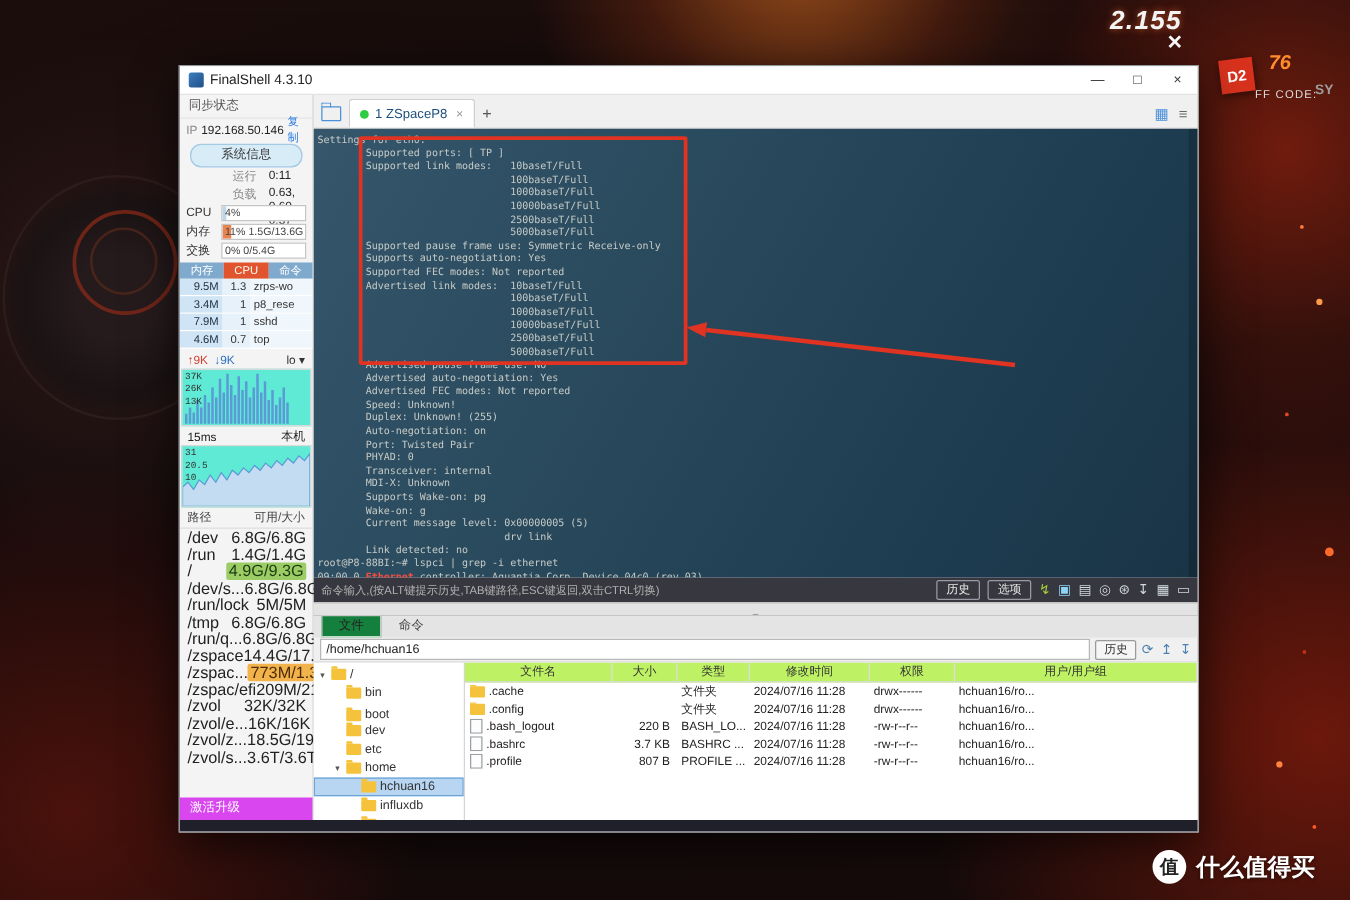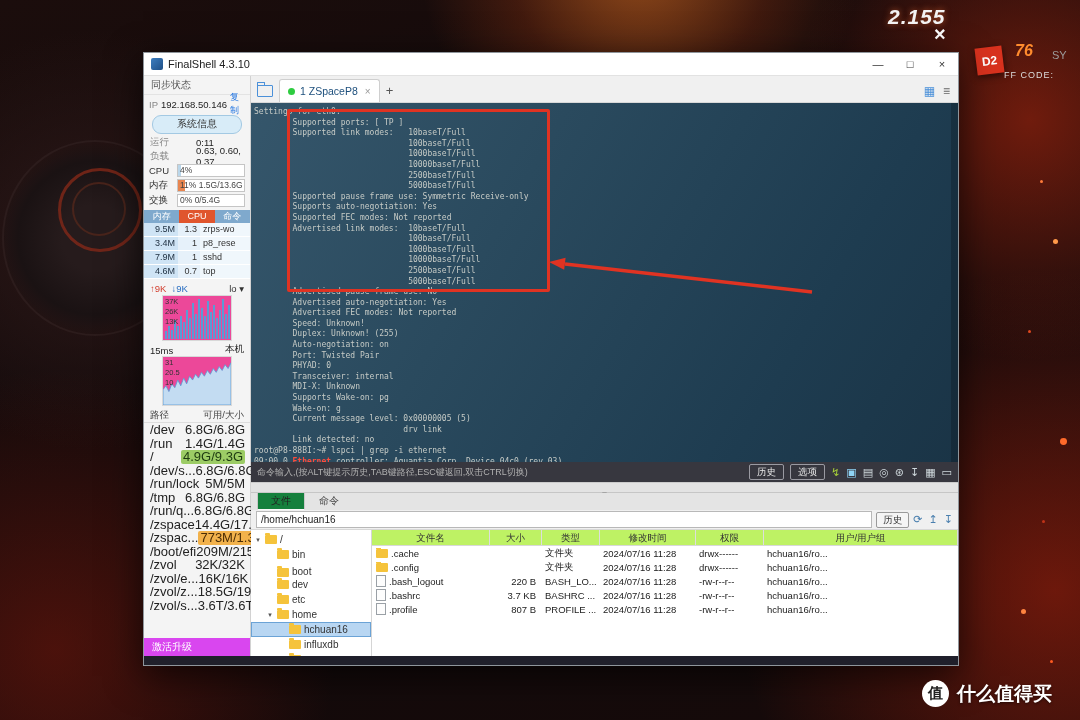--- a/index.html
+++ b/index.html
@@ -20,21 +20,21 @@
     background:radial-gradient(circle,#261b1c 25%,#1a1213 58%,rgba(20,12,12,0) 72%);border:2px solid #2c1c1c;}
   .deco-ring{position:absolute;left:58px;top:168px;width:78px;height:78px;border-radius:50%;border:3px solid #8a2a18;opacity:.75;}
   .deco-ring2{position:absolute;left:72px;top:182px;width:50px;height:50px;border-radius:50%;border:2px solid #53271c;opacity:.8;}
   .deco-dots{position:absolute;left:1040px;top:180px;width:3px;height:3px;background:#ff7b3a;border-radius:50%;
     box-shadow:14px 60px 0 1px #ff9a4a,-12px 150px 0 #e0481f,22px 260px 0 2px #ff6a2a,2px 340px 0 #c03318,-18px 430px 0 1px #ff8440,10px 480px 0 #ff5a20;}
   .hud-number{position:absolute;left:888px;top:5px;color:#f4f4f4;font-size:21px;font-weight:bold;font-style:italic;letter-spacing:1px;text-shadow:0 0 6px rgba(255,120,60,.6);}
   .bg-close{position:absolute;left:934px;top:23px;color:#fff;font-size:20px;font-weight:bold;}
   .badge-d2{position:absolute;left:976px;top:47px;width:27px;height:27px;background:#d8321e;color:#fff;display:flex;align-items:center;justify-content:center;
     font-weight:bold;font-size:12px;transform:rotate(-7deg);box-shadow:0 2px 7px rgba(0,0,0,.55);}
   .badge-76{position:absolute;left:1015px;top:42px;color:#ff8c2e;font-size:16px;font-weight:bold;font-style:italic;}
-  .badge-sy{position:absolute;left:1052px;top:49px;color:#9c9c9c;font-size:11px;font-weight:normal;}
+  .badge-sy{position:absolute;left:1052px;top:66px;color:#9c9c9c;font-size:11px;font-weight:bold;}
   .badge-ff{position:absolute;left:1004px;top:70px;color:#ddd;font-size:9px;letter-spacing:1px;}
   .watermark{position:absolute;right:28px;bottom:13px;display:flex;align-items:center;gap:8px;z-index:70;}
   .wm-badge{width:27px;height:27px;border-radius:50%;background:#fff;color:#222;display:inline-flex;align-items:center;justify-content:center;font-weight:bold;font-size:15px;}
   .wm-text{color:#fff;font-size:19px;font-weight:bold;text-shadow:0 1px 3px rgba(0,0,0,.6);}
   
   .window{position:absolute;left:143px;top:52px;width:814px;height:612px;display:flex;flex-direction:column;
     background:#ececec;border:1px solid #8f969c;box-shadow:0 10px 34px rgba(0,0,0,.65);z-index:10;}
   .titlebar{height:22px;background:#ffffff;display:flex;align-items:center;border-bottom:1px solid #e2e2e2;flex:none;}
   .app-icon{width:12px;height:12px;margin:0 5px 0 7px;background:linear-gradient(135deg,#3d7ec0,#1f4f86);border-radius:2px;flex:none;}
   .title{font-size:11px;color:#222;flex:1;}
@@ -43,41 +43,41 @@
   .statusbar{height:9px;background:#20202b;flex:none;}
   
   .sidebar{width:106px;flex:none;background:#f4f4f4;border-right:1px solid #d2d2d2;display:flex;flex-direction:column;font-size:10px;color:#333;min-height:0;}
   .sync-row{height:18px;line-height:18px;padding-left:7px;color:#555;border-bottom:1px solid #e3e3e3;flex:none;}
   .ip-row{height:18px;display:flex;align-items:center;gap:3px;padding:0 5px;flex:none;}
   .ip-row .lbl{color:#888;font-size:9.5px;}
   .ip-val{color:#222;font-size:9.5px;}
   .copy-link{margin-left:auto;color:#2a7ae2;font-size:9px;}
   .sysinfo-row{height:22px;display:flex;align-items:center;justify-content:center;flex:none;}
   .sysinfo-btn{width:88px;height:17px;line-height:16px;text-align:center;background:#d8ecf8;border:1px solid #a3c9e3;border-radius:9px;font-size:10px;color:#333;}
-  .stat-row{height:14px;display:flex;align-items:center;padding:0 6px;gap:22px;flex:none;}
+  .stat-row{height:14px;display:flex;align-items:flex-start;padding:0 6px;gap:5px;flex:none;margin-left:36px;}
   .stat-row .lbl{color:#888;font-size:9.5px;width:24px;flex:none;}
   .stat-row .val{color:#222;font-size:9.5px;}
   .meter-row{height:15px;display:flex;align-items:center;gap:3px;padding:0 5px;flex:none;}
   .meter-label{width:25px;font-size:9.5px;color:#333;flex:none;}
   .meter-bar{flex:1;height:11px;background:#fff;border:1px solid #c5c5c5;position:relative;overflow:hidden;}
   .meter-fill{position:absolute;left:0;top:0;bottom:0;}
   .meter-text{position:absolute;left:2px;top:0;line-height:11px;font-size:8.5px;color:#444;white-space:nowrap;}
   .proc-tabs{display:flex;height:13px;margin-top:2px;flex:none;}
   .ptab{flex:1;text-align:center;font-size:9px;color:#fff;line-height:13px;background:#7fa9cd;}
   .ptab.active{background:#e0552d;}
   #proc-list{flex:none;}
   .proc-row{display:grid;grid-template-columns:34px 22px 1fr;height:13px;font-size:9px;align-items:center;border-bottom:1px solid #fff;}
   .pm{background:#cfe4f5;text-align:right;padding-right:3px;color:#234;line-height:13px;}
   .pc{background:#e6f1fa;text-align:right;padding-right:3px;line-height:13px;color:#333;}
   .pn{background:#f0f7fc;padding-left:3px;line-height:13px;color:#333;overflow:hidden;white-space:nowrap;}
   .net-head{height:14px;display:flex;align-items:center;gap:5px;padding:0 6px;font-size:9.5px;flex:none;margin-top:2px;}
   .net-up{color:#d23f2f;}
   .net-down{color:#2a6fc2;}
   .net-iface{margin-left:auto;color:#333;}
-  .chart-box{margin:0 18px;position:relative;background:#ec4899;border:1px solid #d8d8d8;flex:none;overflow:hidden;}
+  .chart-box{margin:0 1px;position:relative;background:#5eead4;border:1px solid #d8d8d8;flex:none;overflow:hidden;font-family:Liberation Mono, monospace;}
   .net-chart{height:44px;}
   .ping-chart{height:48px;}
   .chart-scale{position:absolute;left:2px;top:1px;font-size:7.5px;color:#333;line-height:10px;z-index:2;}
   .net-bars{position:absolute;left:1px;right:1px;bottom:1px;top:1px;display:flex;align-items:flex-end;gap:1px;padding:0 1px;}
   .nbar{width:2px;background:#5b9bd5;flex:none;}
   .ping-head{height:13px;display:flex;align-items:flex-end;justify-content:space-between;padding:0 6px;font-size:9.5px;color:#222;flex:none;margin-top:2px;}
   #ping-svg{position:absolute;inset:0;width:100%;height:100%;}
   .disk-head{height:14px;line-height:14px;display:flex;justify-content:space-between;padding:0 6px;font-size:9.5px;color:#444;border-bottom:1px solid #ddd;flex:none;margin-top:2px;}
   #disk-rows{flex:none;}
   .disk-row{display:flex;justify-content:space-between;padding:0 5px 0 6px;height:13.5px;line-height:13.5px;font-size:13px;color:#222;}
@@ -319,21 +319,21 @@
           </div>
           <div class="disk-row">
             <span class="dpath">/zspace</span>
             <span class="dval">14.4G/17.5G</span>
           </div>
           <div class="disk-row">
             <span class="dpath">/zspac...</span>
             <span class="dval hl-orange">773M/1.3G</span>
           </div>
           <div class="disk-row">
-            <span class="dpath">/boot/efi</span>
+            <span class="dpath">/zspac/efi</span>
             <span class="dval">209M/215M</span>
           </div>
           <div class="disk-row">
             <span class="dpath">/zvol</span>
             <span class="dval">32K/32K</span>
           </div>
           <div class="disk-row">
             <span class="dpath">/zvol/e...</span>
             <span class="dval">16K/16K</span>
           </div>

